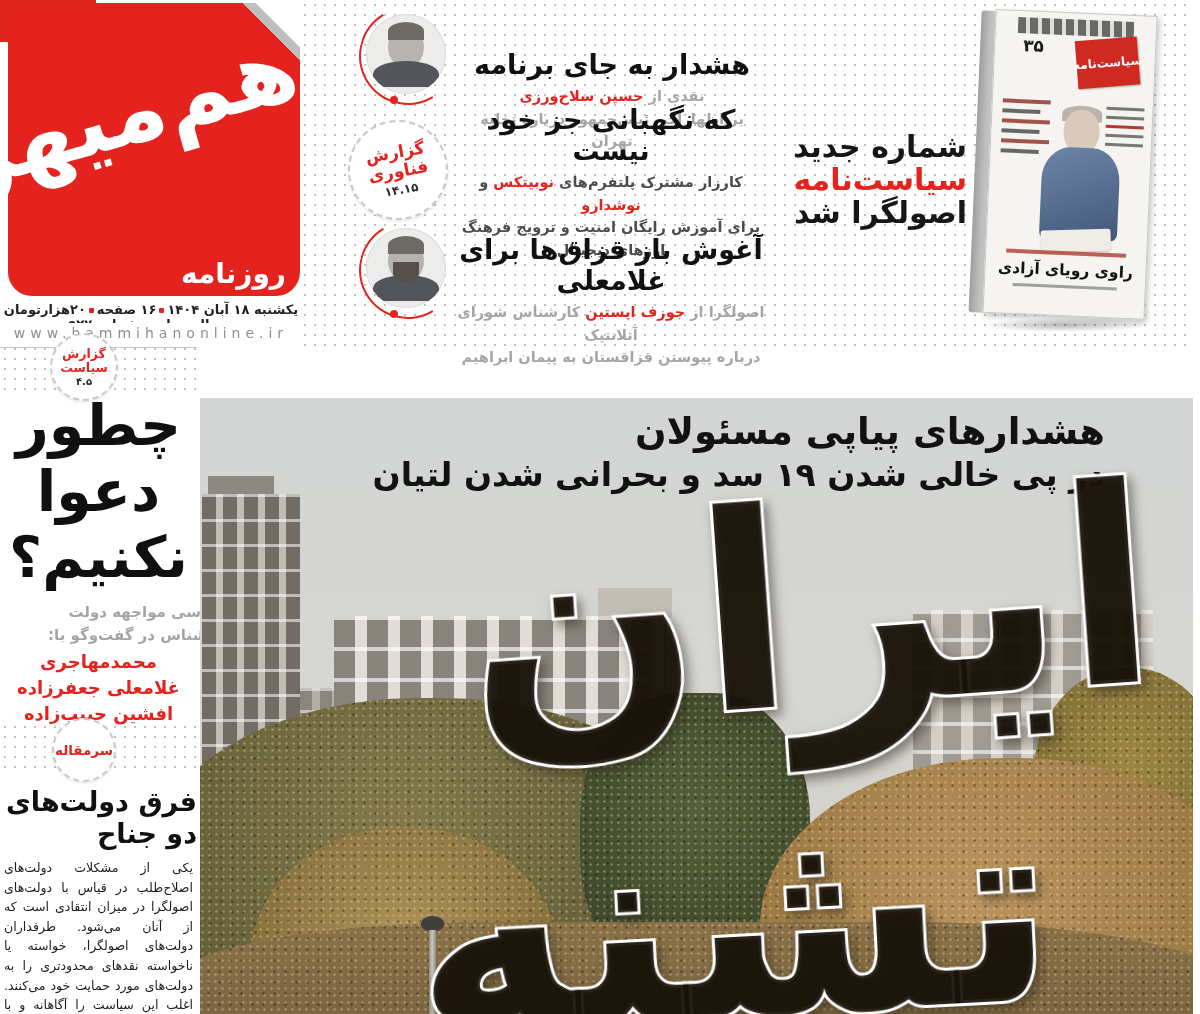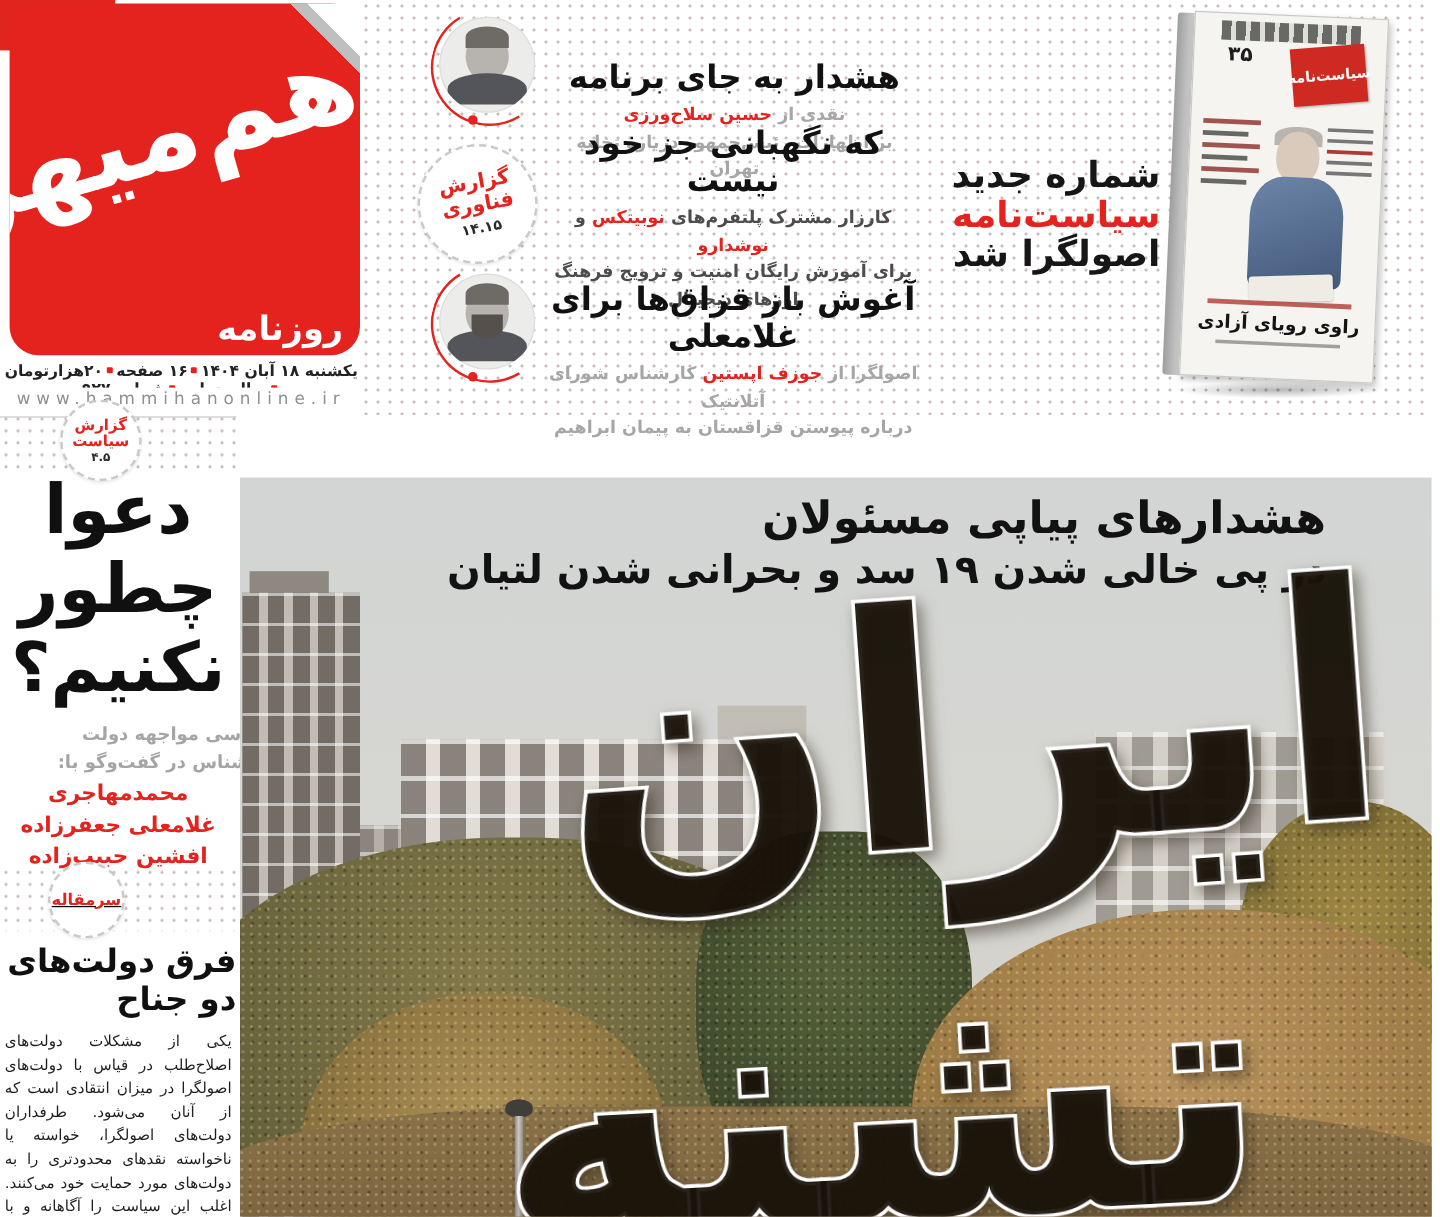--- a/index.html
+++ b/index.html
@@ -91,21 +91,21 @@
   
   .badge-pol{left:50px;top:333px;width:64px;height:64px;}
   .badge-pol .r1,.badge-pol .r2{font-size:12.5px;}
   .badge-pol .pg{font-size:10px;margin-top:1px;}
   .main-title{position:absolute;left:0;top:392px;width:197px;direction:rtl;text-align:center;
               font-size:57px;font-weight:bold;color:#101010;line-height:1.16;}
   .sub-gray{position:absolute;left:0;top:601px;width:197px;direction:rtl;text-align:center;
             font-size:15px;font-weight:bold;color:#a5a5a5;line-height:1.5;margin-left:48px;}
   .names{position:absolute;left:0;top:649px;width:197px;direction:rtl;text-align:center;
          font-size:18px;font-weight:bold;color:#e5231e;line-height:1.45;}
-  .badge-ed{left:40px;top:718px;width:60px;height:60px;text-decoration:underline;}
+  .badge-ed{left:52px;top:718px;width:60px;height:60px;}
   .badge-ed .r1{font-size:13.5px;}
   .ed-title{position:absolute;left:0;top:786px;width:197px;direction:rtl;text-align:right;
             font-size:27px;font-weight:bold;color:#101010;line-height:1.2;}
   .ed-body{position:absolute;left:4px;top:858px;width:189px;height:156px;overflow:hidden;
            direction:rtl;text-align:justify;font-size:12.6px;line-height:19.6px;color:#1d1d1d;}
   
   .photo{position:absolute;left:200px;top:350px;width:993px;height:664px;overflow:hidden;
          background:linear-gradient(180deg,#d2d5d4 0%,#d6d6d2 42%,#cfcdc6 100%);margin-top:48px;}
   .bldg{position:absolute;}
   .tower{left:2px;top:96px;width:98px;height:560px;background-color:#a59e95;
@@ -260,22 +260,22 @@
       <div class="cover-sub"></div>
     </div>
   </div>
 
   <div class="scallop badge-pol">
     <div class="r1">گزارش</div>
     <div class="r2">سیاست</div>
     <div class="pg">۴.۵</div>
   </div>
   <div class="main-title">
+    <div>چطور</div>
     <div>دعوا</div>
-    <div>چطور</div>
     <div>نکنیم؟</div>
   </div>
   <div class="sub-gray">
     <div>بررسی مواجهه دولت</div>
     <div>و کارشناس در گفت‌وگو با:</div>
   </div>
   <div class="names">
     <div>محمدمهاجری</div>
     <div>غلامعلی جعفرزاده</div>
     <div>افشین حبیب‌زاده</div>

